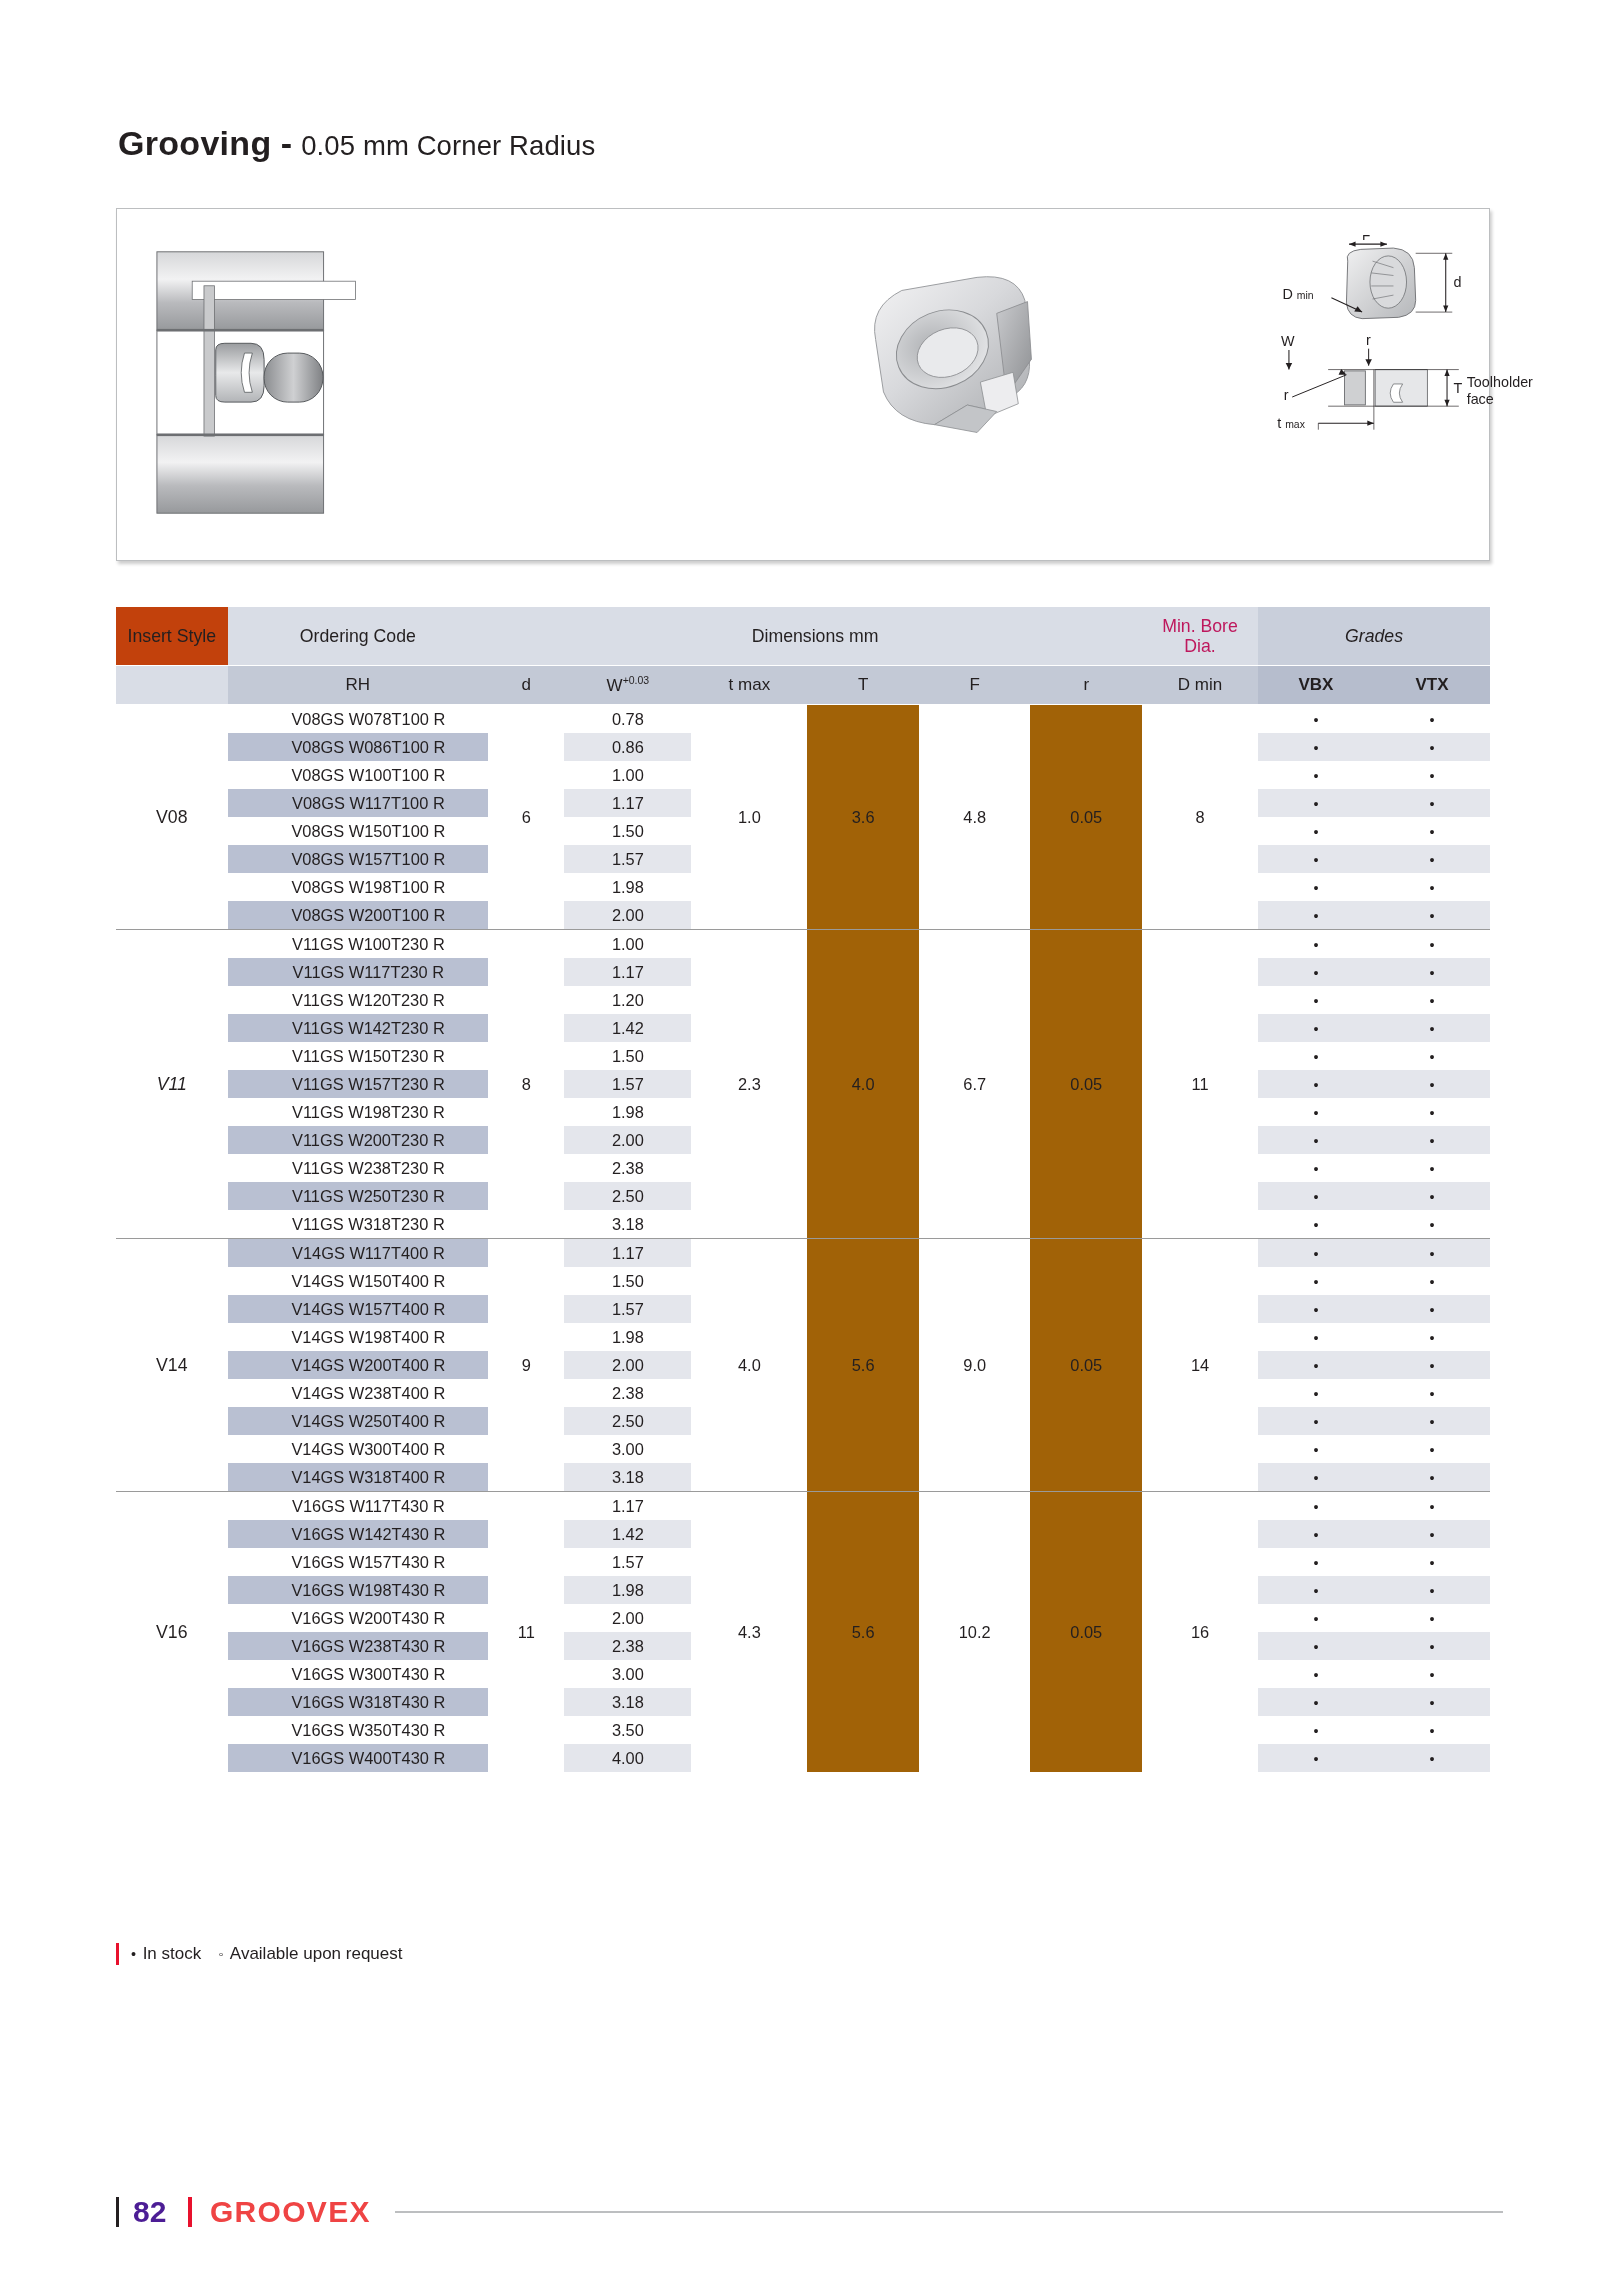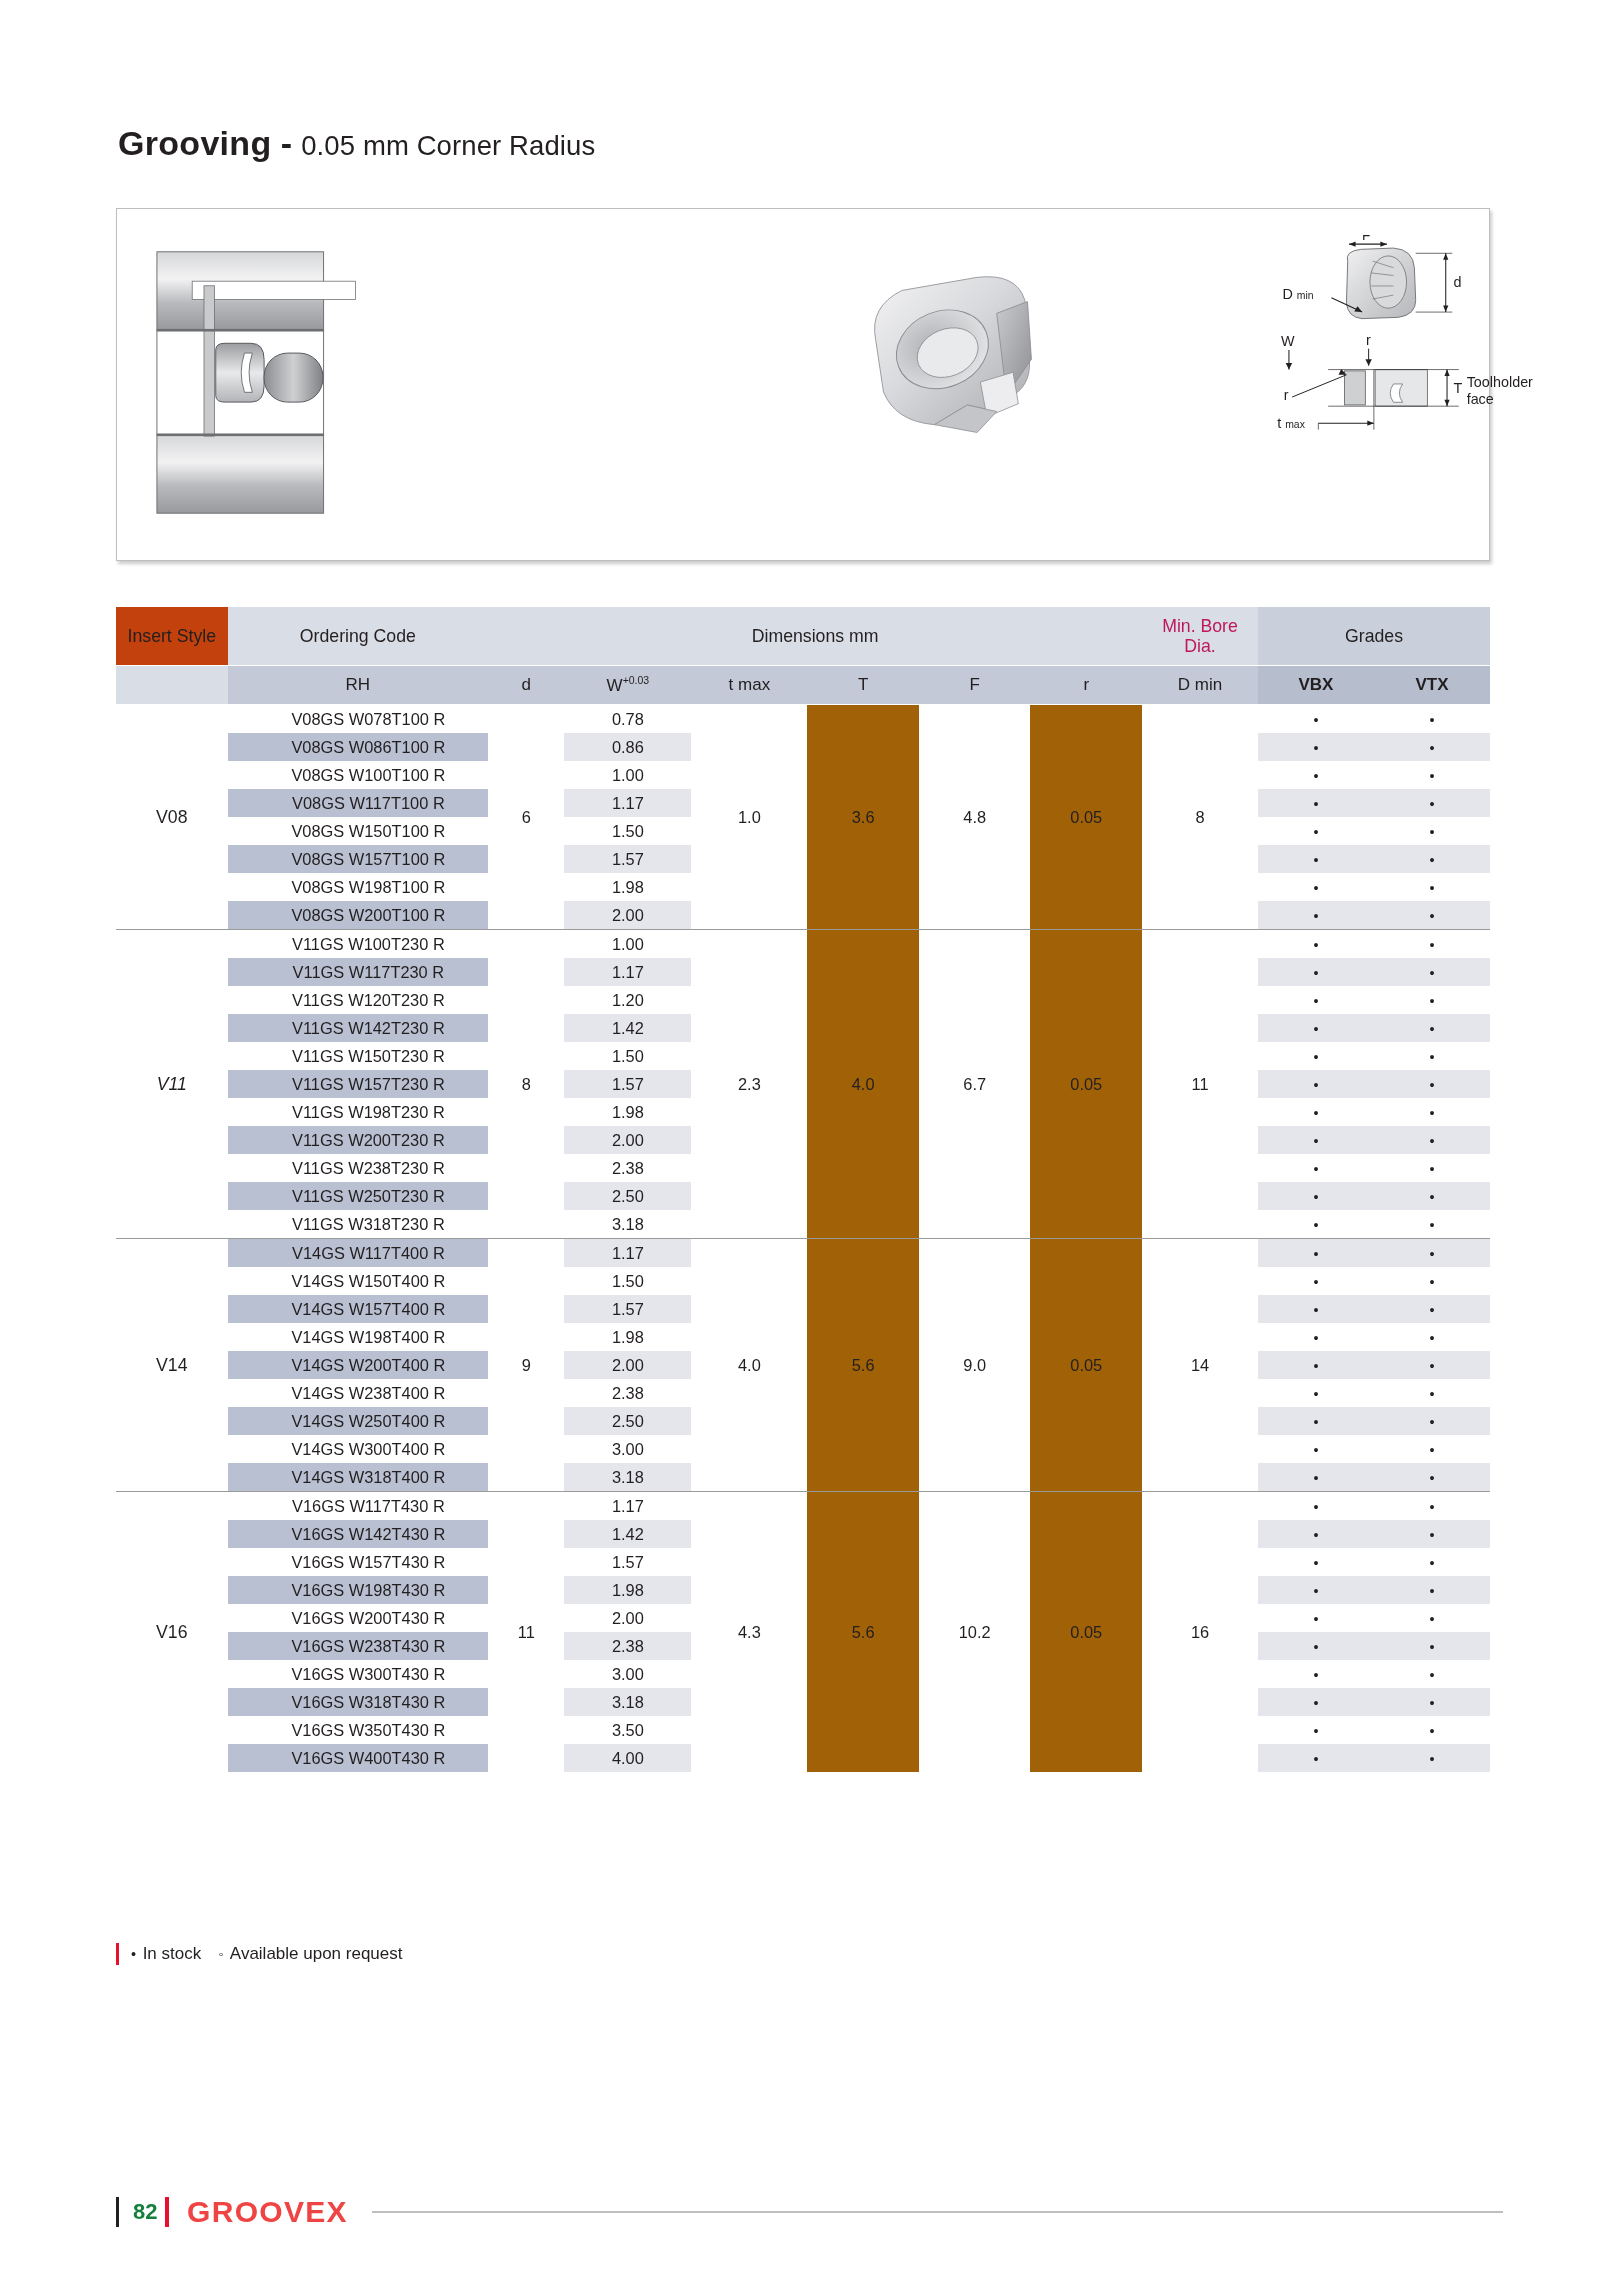--- a/index.html
+++ b/index.html
@@ -114,21 +114,21 @@
     border-bottom: 0.7px solid #ffffff;
   }
   .hdr1 td.insert-style-h { background:#c2410c; }
   .hdr2 td {
     background: #c3c9d6;
     height: 38px;
     font-size: 17px;
     border-bottom: 0.7px solid #ffffff;
   }
   .minbore { color: #be185d; line-height: 1.15; }
-  .grades-h { background: #c9cfdb !important; }
+  .grades-h { background: #c9cfdb !important; font-style: italic; }
   .hdr2 td.grade-cell { background: #b6bdcd; font-weight: bold; }
 
   
   tbody td {
     height: 28px;
     font-size: 16.4px;
   }
   .row-odd .code-cell, .row-odd .w-cell, .row-odd .g-cell { background: #ffffff; }
   .row-even .code-cell { background: #b9c0d2; }
   .row-even .w-cell { background: #e4e6ec; }
@@ -183,24 +183,24 @@
     display: flex;
     align-items: center;
   }
   .footer .fbar {
     width: 2.6px;
     height: 30px;
     background: #231f20;
     margin-right: 14.4px;
   }
   .footer .pageno {
-    font-size: 22px;
+    font-size: 30px;
     font-weight: bold;
-    color: #15803d;
-    margin-right: 8px;
+    color: #4c1d95;
+    margin-right: 22px;
   }
   .footer .redbar2 {
     width: 3.3px;
     height: 30px;
     background: #e8112d;
     margin-right: 18.3px;
   }
   .footer .brand {
     font-size: 30px;
     font-weight: bold;

